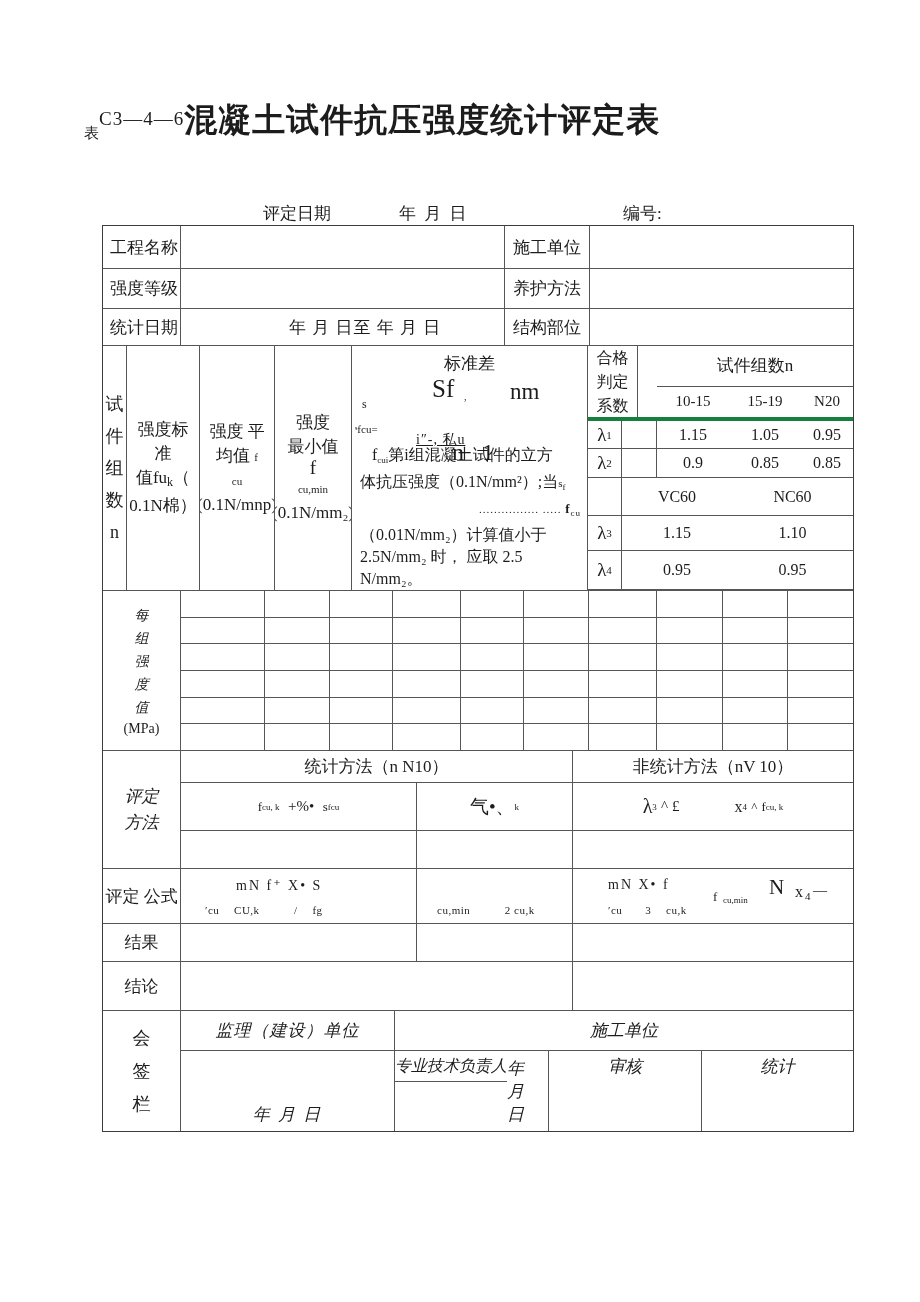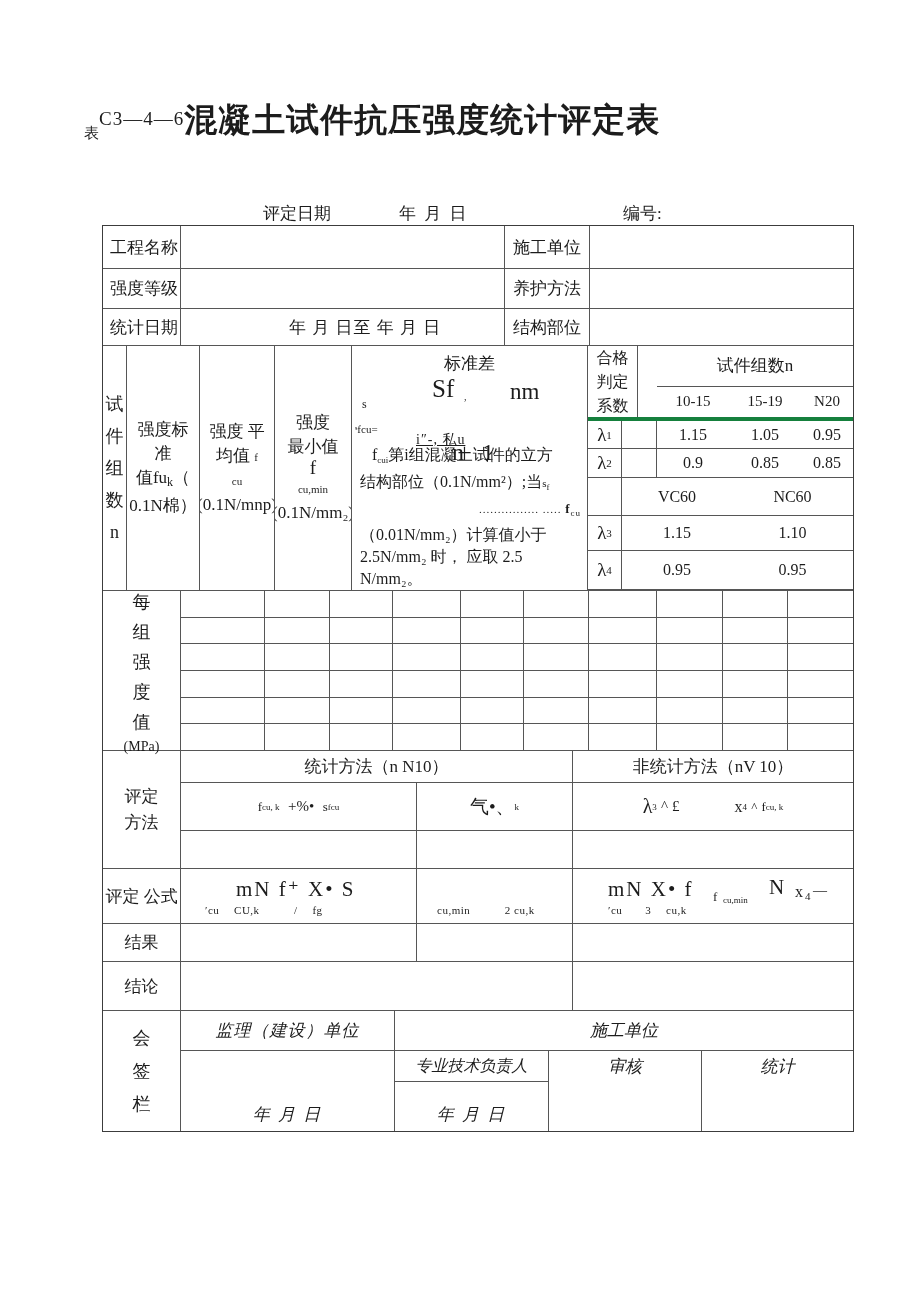--- a/index.html
+++ b/index.html
@@ -73,58 +73,58 @@
   .lam { width:34px; border-right:1px solid #565656; display:flex; align-items:center; justify-content:center; font-size:19px; }
   .lam sub { font-size:11px; }
   .blankcell { width:35px; border-right:1px solid #565656; }
   .vals3 { width:196px; display:grid; grid-template-columns:72px 72px 52px; align-items:center; text-align:center; font-size:16px; }
   .vals2 { width:231px; display:grid; grid-template-columns:110px 121px; align-items:center; text-align:center; font-size:16px; }
 
   
   .sec-c { display:flex; height:160px; }
   .c-label { width:78px; border-right:1px solid #565656; border-bottom:1px solid #565656;
              display:flex; flex-direction:column; align-items:center; justify-content:center; }
-  .c-label-chars { width:1.05em; font-size:18px; line-height:30px; }
+  .c-label-chars { width:1.05em; font-size:14px; line-height:23px;font-style:italic; }
   .c-label-unit { font-size:14px; margin-top:2px; }
   .c-grid { display:grid; width:672px;
             grid-template-columns:84px 65px 63px 68px 63px 65px 68px 66px 65px 65px;
             grid-template-rows:repeat(6, 1fr); }
 
   
   .sec-d { display:flex; height:118px; }
   .d-label { width:78px; border-right:1px solid #565656; border-bottom:1px solid #565656;
-             display:flex; align-items:center; justify-content:center; }
+             display:flex; align-items:center; justify-content:center;font-style:italic; }
   .d-label-inner { width:2.4em; font-size:17px; line-height:26px; }
   .d-right { width:672px; display:flex; flex-direction:column; }
   .d-hrow { height:32px; display:flex; }
   .d-frow { height:48px; display:flex; }
   .d-erow { height:38px; display:flex; }
   .w392 { width:392px; } .w280 { width:280px; } .w236 { width:236px; } .w156 { width:156px; }
   .fsmall { font-size:13px; } .fsub { font-size:9px; vertical-align:-3px; }
   .qi { font-size:19px; }
 
   
   .grid-e { grid-template-columns:78px 236px 156px 280px; grid-template-rows:55px 38px; }
   .fx-cell { position:relative; }
   .fx-cell span { position:absolute; white-space:nowrap; }
-  .fx-top { font-size:21px; letter-spacing:2px; }
+  .fx-top { font-size:14px; letter-spacing:2px; }
   .fx-bot { font-size:11px; letter-spacing:0.5px; }
 
   
   .grid-f { grid-template-columns:78px 392px 280px; grid-template-rows:49px; }
 
   
   .sec-g { display:flex; height:120px; }
   .g-label { width:78px; border-right:1px solid #565656; display:flex; align-items:center; justify-content:center; }
   .g-label-inner { width:1.1em; font-size:18px; line-height:33px; }
   .g-right { width:672px; display:flex; flex-direction:column;font-style:italic; }
   .g-rowa { height:40px; display:flex; }
   .g-low { height:80px; display:flex; }
   .g-sup { width:214px; border-right:1px solid #565656; display:flex; flex-direction:column; justify-content:flex-end; align-items:center; padding-bottom:5px; font-size:17px; letter-spacing:2px; }
-  .g-col2 { width:154px; border-right:1px solid #565656; display:flex; flex-direction:column; }
+  .g-col2 { width:154px; border-right:1px solid #565656; display:flex; flex-direction:row; }
   .g-col2-lab { height:31px; border-bottom:1px solid #565656; display:flex; align-items:center; justify-content:center; font-size:16px; }
   .g-col2-date { flex:1; display:flex; align-items:flex-end; justify-content:center; padding-bottom:5px; font-size:17px; letter-spacing:2px; }
   .g-col3 { width:153px; border-right:1px solid #565656; display:flex; flex-direction:column; }
   .g-col4 { width:151px; display:flex; flex-direction:column; }
   .g-coltop { height:31px; display:flex; align-items:center; justify-content:center; font-size:17px; }
 </style>
 </head>
 <body>
 
 <div class="page">
@@ -186,21 +186,21 @@
           <span class="sd-s">s</span>
           <span class="sd-sf">Sf</span>
           <span class="sd-sfsub">,</span>
           <span class="sd-nm">nm</span>
           <span class="sd-sfcu">ˢfcu=</span>
           <span class="sd-mid">i″-, 私u</span>
           <span class="sd-n1">n 1</span>
         </div>
         <div class="sd-p">
           <div class="ind"><span>f</span><sub class="fsub">cui</sub><span>第i组混凝土试件的立方</span></div>
-          <div><span>结构部位（0.1N/mm²）;当</span><span class="tiny">s</span><sub class="fsub">f</sub></div>
+          <div><span>体抗压强度（0.1N/mm²）;当</span><span class="tiny">s</span><sub class="fsub">f</sub></div>
           <div class="sd-dots"><span>................ .....</span> <span class="df">f</span><sub class="fsub">cu</sub></div>
           <div><span>（0.01N/mm₂）计算值小于</span></div>
           <div><span>2.5N/mm₂ 时， 应取 2.5 N/mm₂。</span></div>
         </div>
       </div>
 
       <div class="c nr" style="padding:0; flex-direction:column; align-items:stretch; justify-content:flex-start;">
         <div class="rh">
           <div class="coef-cell">
             <div class="vstack coef-inner">合格判定系数</div>

